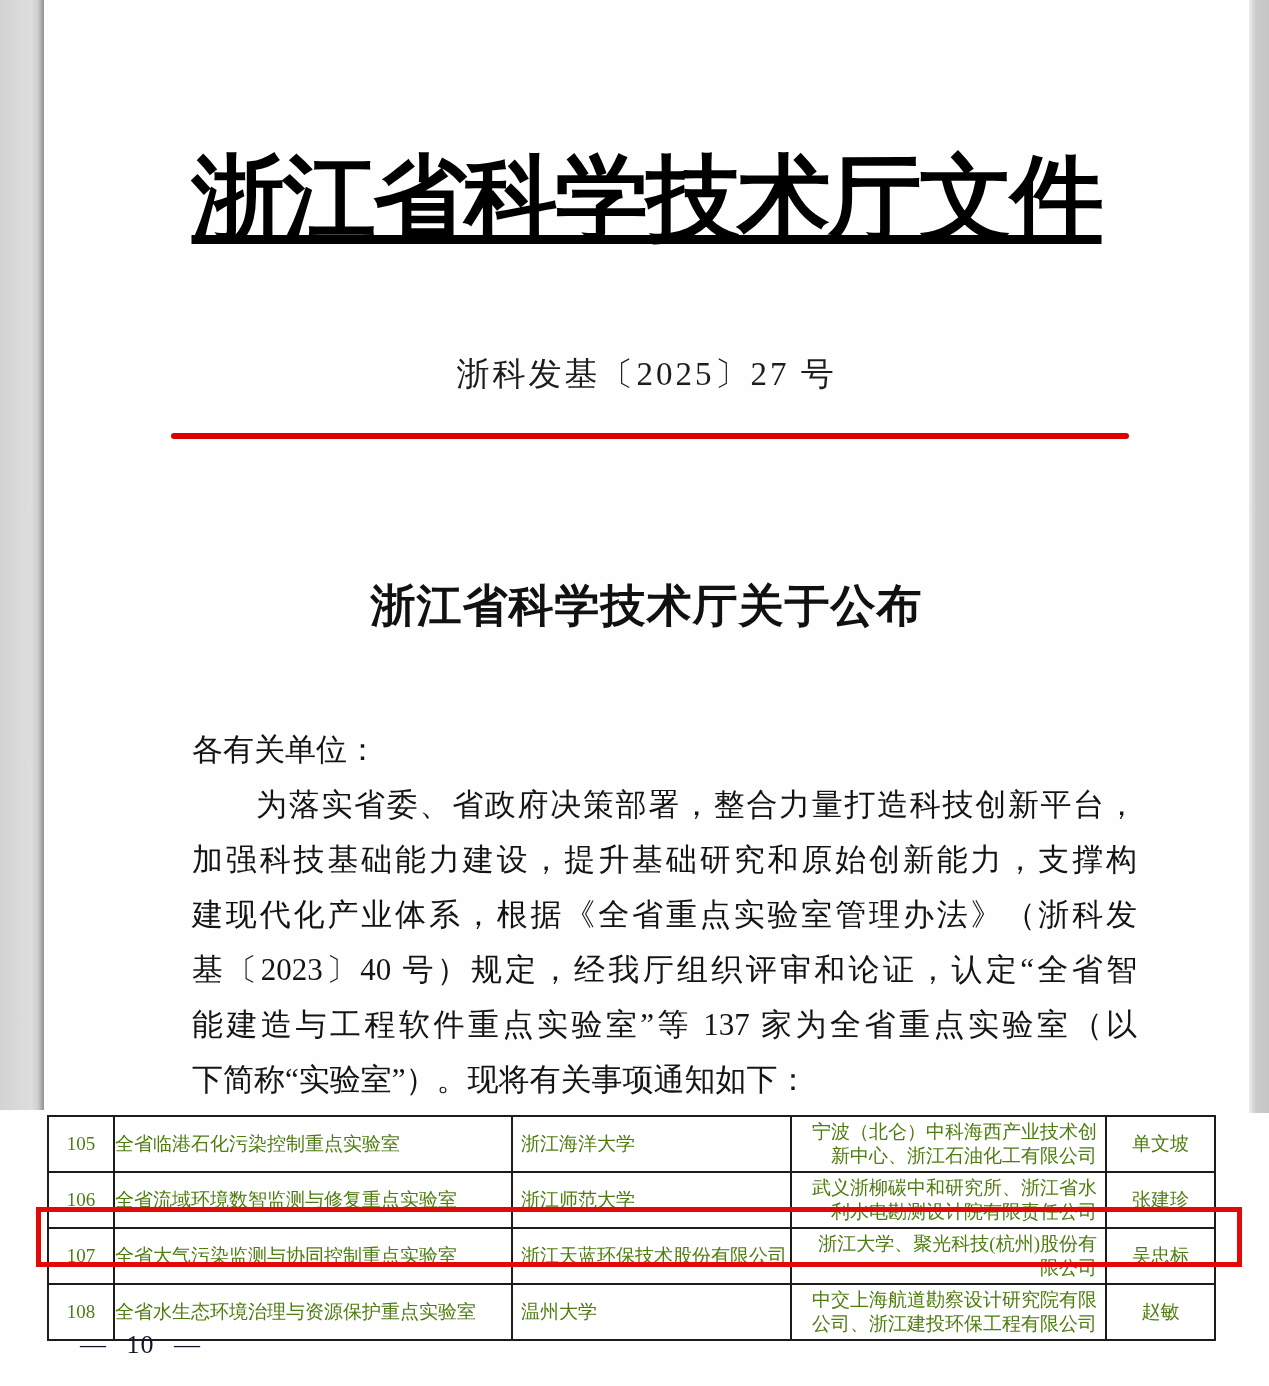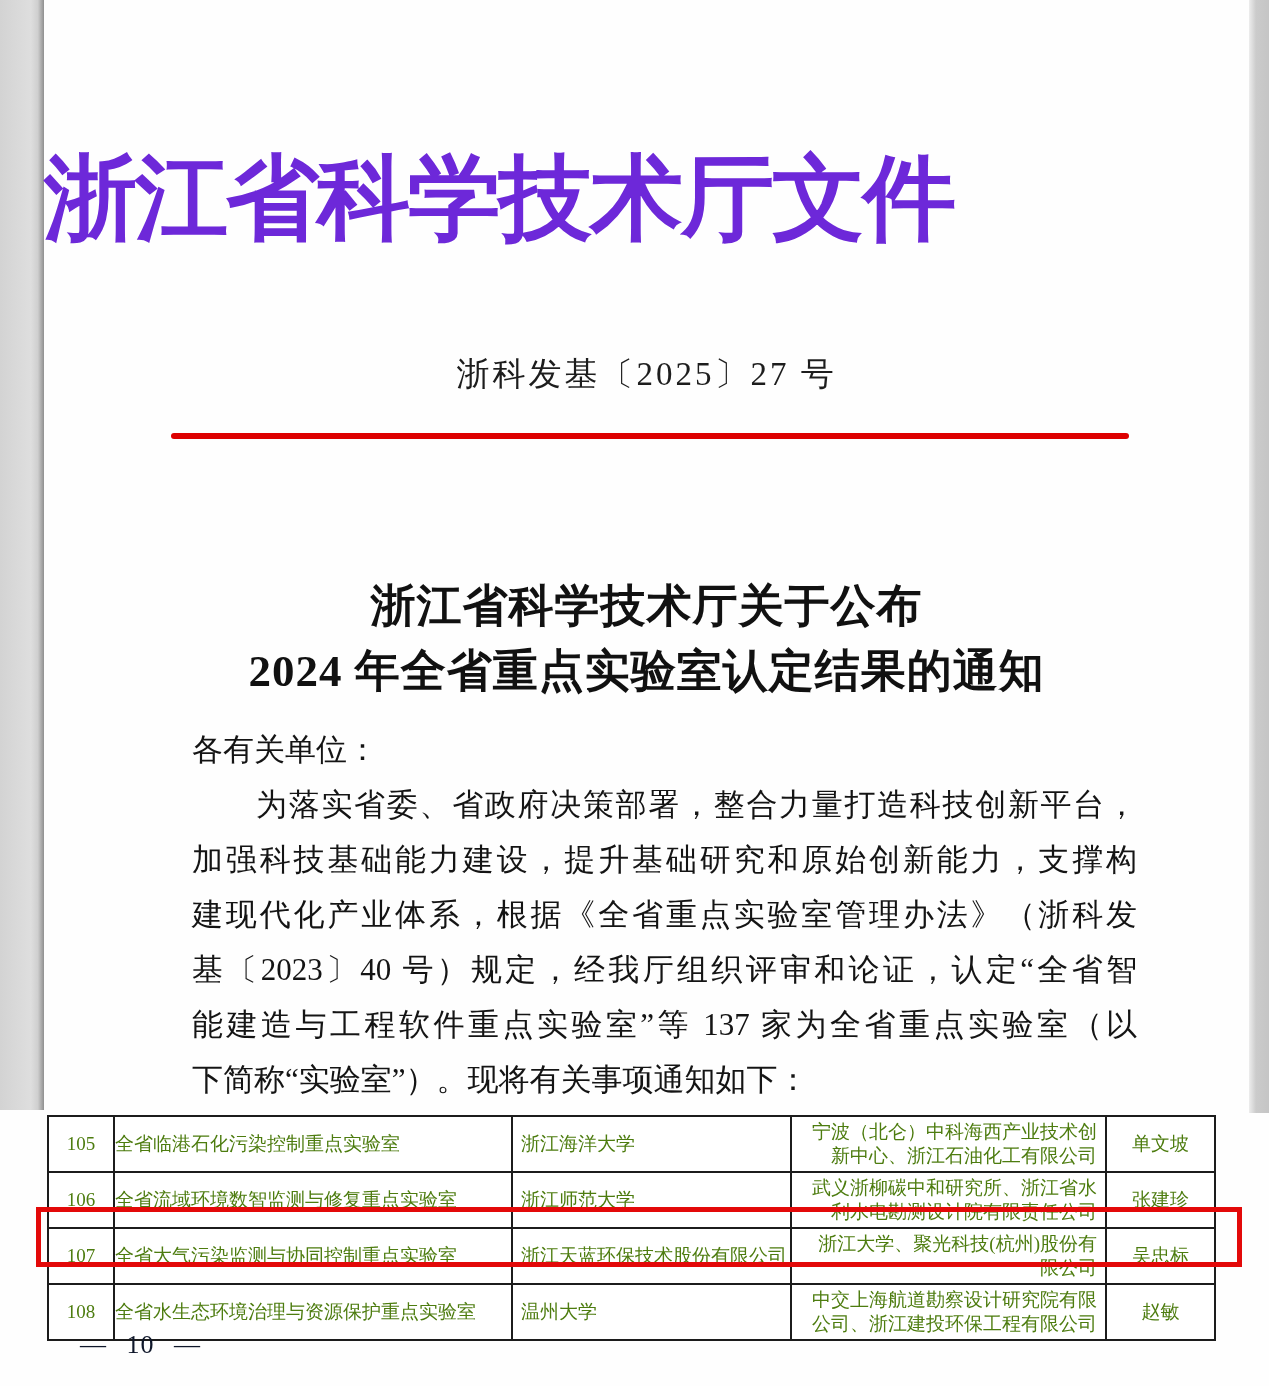--- a/index.html
+++ b/index.html
@@ -11,23 +11,23 @@
   
   .gray-left {
     position:absolute; left:0; top:0; width:44px; height:1110px;
     background:linear-gradient(to right,#d3d3d3,#dedede 70%,#cfcfcf 86%,#a2a2a2 96%,#8f8f8f);
   }
   .gray-right {
     position:absolute; right:0; top:0; width:20px; height:1113px;
     background:linear-gradient(to right,#ededed,#cbcbcb 35%,#c5c5c5);
   }
   .letterhead {
-    position:absolute; left:44px; right:20px; top:146px; 
-    font-size:93px; font-weight:bold; color:#6d28d9; letter-spacing:-2px;
-    line-height:1.15; white-space:nowrap;
+    position:absolute; left:44px; right:20px; top:146px; text-align:center;
+    font-size:93px; font-weight:bold; color:#000000; letter-spacing:-2px;
+    line-height:1.15; white-space:nowrap;text-decoration:underline;
   }
   .docnum {
     position:absolute; left:44px; right:20px; top:352px; text-align:center;
     font-size:33px; letter-spacing:3px; color:#1d1d1d;
   }
   .redrule {
     position:absolute; left:171px; top:433px; width:958px; height:6px;
     background:#dd0000; border-radius:3px;
   }
   .ntitle { position:absolute; left:44px; right:20px; text-align:center;
@@ -66,21 +66,20 @@
   <div class="gray-left"></div>
   <div class="gray-right"></div>
 
   <div class="letterhead">浙江省科学技术厅文件</div>
 
   <div class="docnum">浙科发基〔2025〕27 号</div>
 
   <div class="redrule"></div>
 
   <div class="ntitle ntitle1">浙江省科学技术厅关于公布</div>
-  <div class="ntitle ntitle2">2024 年全省重点实验室认定结果的通知</div>
 
   <div class="body-block">
     <div class="body-line">各有关单位：</div>
     <div class="body-line jline indent">为落实省委、省政府决策部署，整合力量打造科技创新平台，</div>
     <div class="body-line jline">加强科技基础能力建设，提升基础研究和原始创新能力，支撑构</div>
     <div class="body-line jline">建现代化产业体系，根据《全省重点实验室管理办法》（浙科发</div>
     <div class="body-line jline">基〔2023〕40 号）规定，经我厅组织评审和论证，认定“全省智</div>
     <div class="body-line jline">能建造与工程软件重点实验室”等 137 家为全省重点实验室（以</div>
     <div class="body-line">下简称“实验室”）。现将有关事项通知如下：</div>
   </div>

